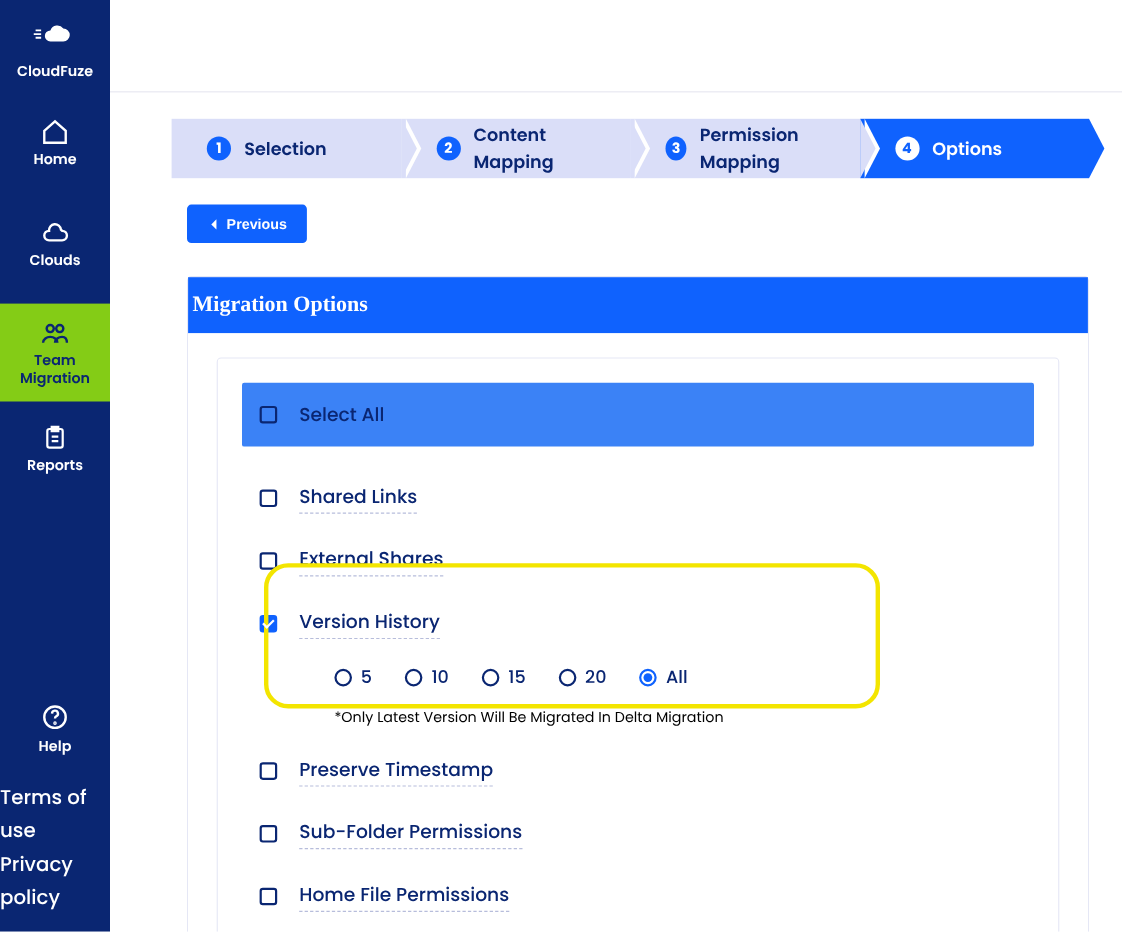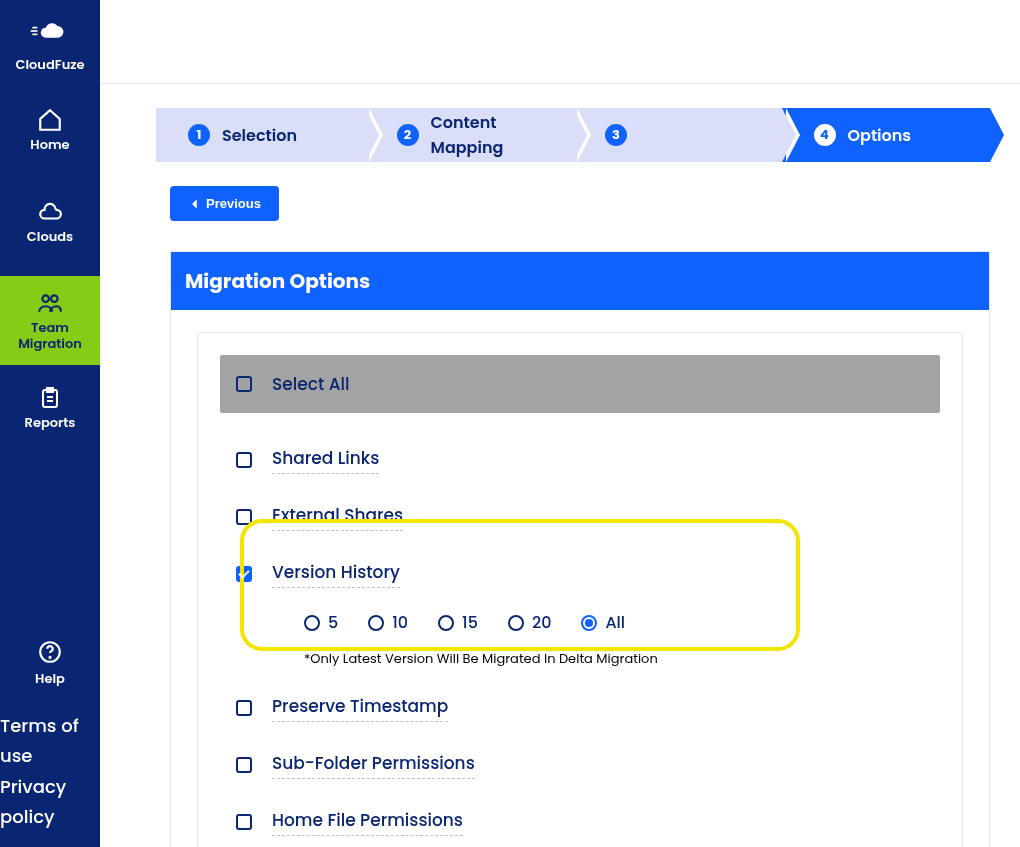--- a/index.html
+++ b/index.html
@@ -114,37 +114,38 @@
     border-radius: 4px;
     overflow: visible;
     margin-left: 14px;
     width: 820px;
   }
   .panel-head {
     background: #0f62fe;
     color: #fff;
     font-size: 20px;
     font-weight: 700;
-    padding: 14px 14px;
+    padding: 14px 4px;
+    font-family: Liberation Serif, serif;
   }
   .panel-body { padding: 22px 26px 10px 26px; position: relative; background:#fff; }
   .inner-card {
     border: 1px solid #e5e7f5;
     border-radius: 4px;
     padding: 22px 22px 10px 22px;
     position: relative;
   }
   .opt-row {
     display: flex;
     align-items: center;
     padding: 12px 16px;
     margin-bottom: 4px;
   }
   .opt-row.select-all {
-    background: #a3a3a3;
+    background: #3b82f6;
     border-radius: 2px;
     padding: 16px 16px;
     margin-bottom: 20px;
   }
   .chk {
     width: 16px; height: 16px;
     border: 2px solid #0a2672;
     border-radius: 3px;
     margin-right: 20px;
     flex-shrink: 0;
@@ -292,20 +293,21 @@
         <div class="step">
           <span class="num">1</span>
           <span class="txt">Selection</span>
         </div>
         <div class="step">
           <span class="num">2</span>
           <span class="txt">Content Mapping</span>
         </div>
         <div class="step">
           <span class="num">3</span>
+          <span class="txt">Permission Mapping</span>
         </div>
         <div class="step active">
           <span class="num">4</span>
           <span class="txt">Options</span>
         </div>
       </div>
 
       <div class="prev-row">
         <button class="btn-prev">
           <svg width="14" height="14" viewBox="0 0 24 24" fill="#fff">

